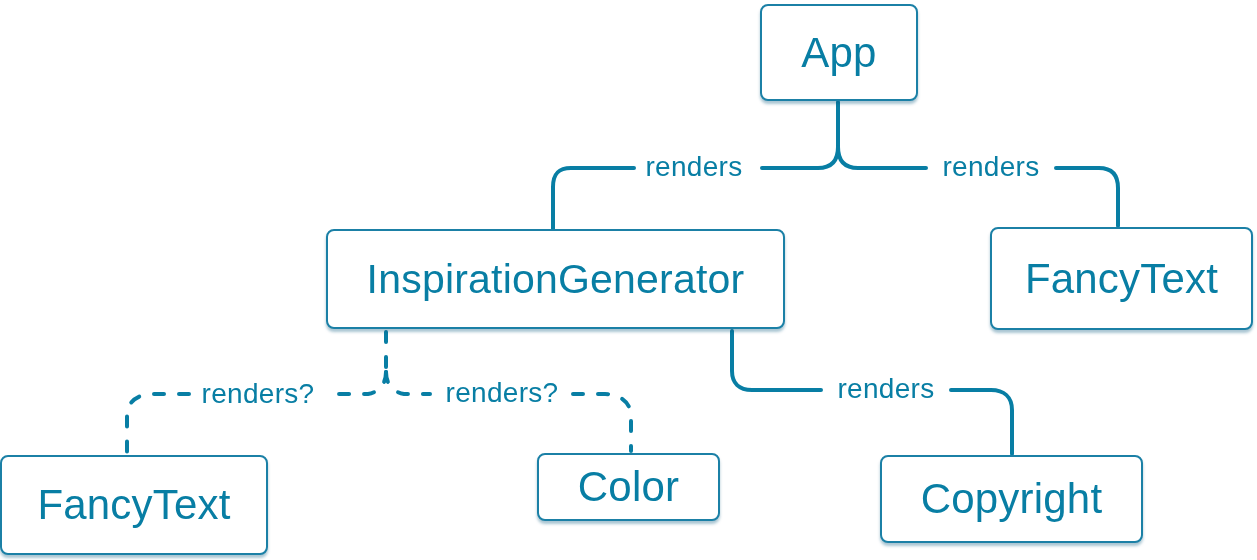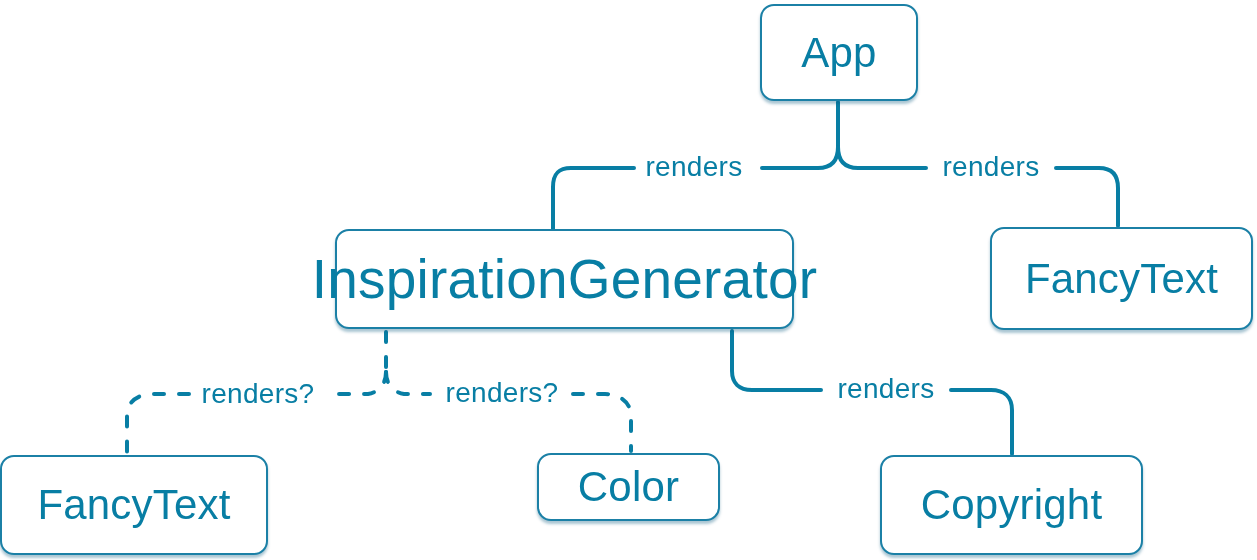--- a/index.html
+++ b/index.html
@@ -31,37 +31,37 @@
     stroke-linecap: round;
   }
   .edges-svg path.dashed {
     stroke-dasharray: 10 15;
   }
   .node {
     position: absolute;
     box-sizing: border-box;
     background: var(--node-bg);
     border: 2.5px solid #1b80a6;
-    border-radius: 14px;
+    border-radius: 8px;
     box-shadow: 0 3px 3px rgba(8, 90, 125, 0.35);
     display: flex;
     align-items: center;
     justify-content: center;
     color: var(--accent);
     font-size: 42px;
     font-weight: 500;
     letter-spacing: 0.2px;
     white-space: nowrap;
   }
   .node-app        { left: 760px; top: 4px;   width: 158px; height: 97px; }
-  .node-insp       { left: 335px; top: 229px; width: 459px; height: 100px; font-size: 55px; }
+  .node-insp       { left: 326px; top: 229px; width: 459px; height: 100px; font-size: 41px; }
   .node-fancy-top  { left: 990px; top: 227px; width: 263px; height: 103px; }
   .node-fancy-left { left: 0px;   top: 455px; width: 268px; height: 100px; }
   .node-color      { left: 537px; top: 453px; width: 183px; height: 68px; }
-  .node-copyright  { left: 880px; top: 455px; width: 263px; height: 100px; }
+  .node-copyright  { left: 880px; top: 455px; width: 263px; height: 88px; }
   .edge-label {
     position: absolute;
     transform: translate(-50%, -50%);
     color: var(--accent);
     font-size: 28px;
     font-weight: 400;
     letter-spacing: 0.3px;
     white-space: nowrap;
   }
   .lbl-renders-left  { left: 694px;  top: 167px; }

